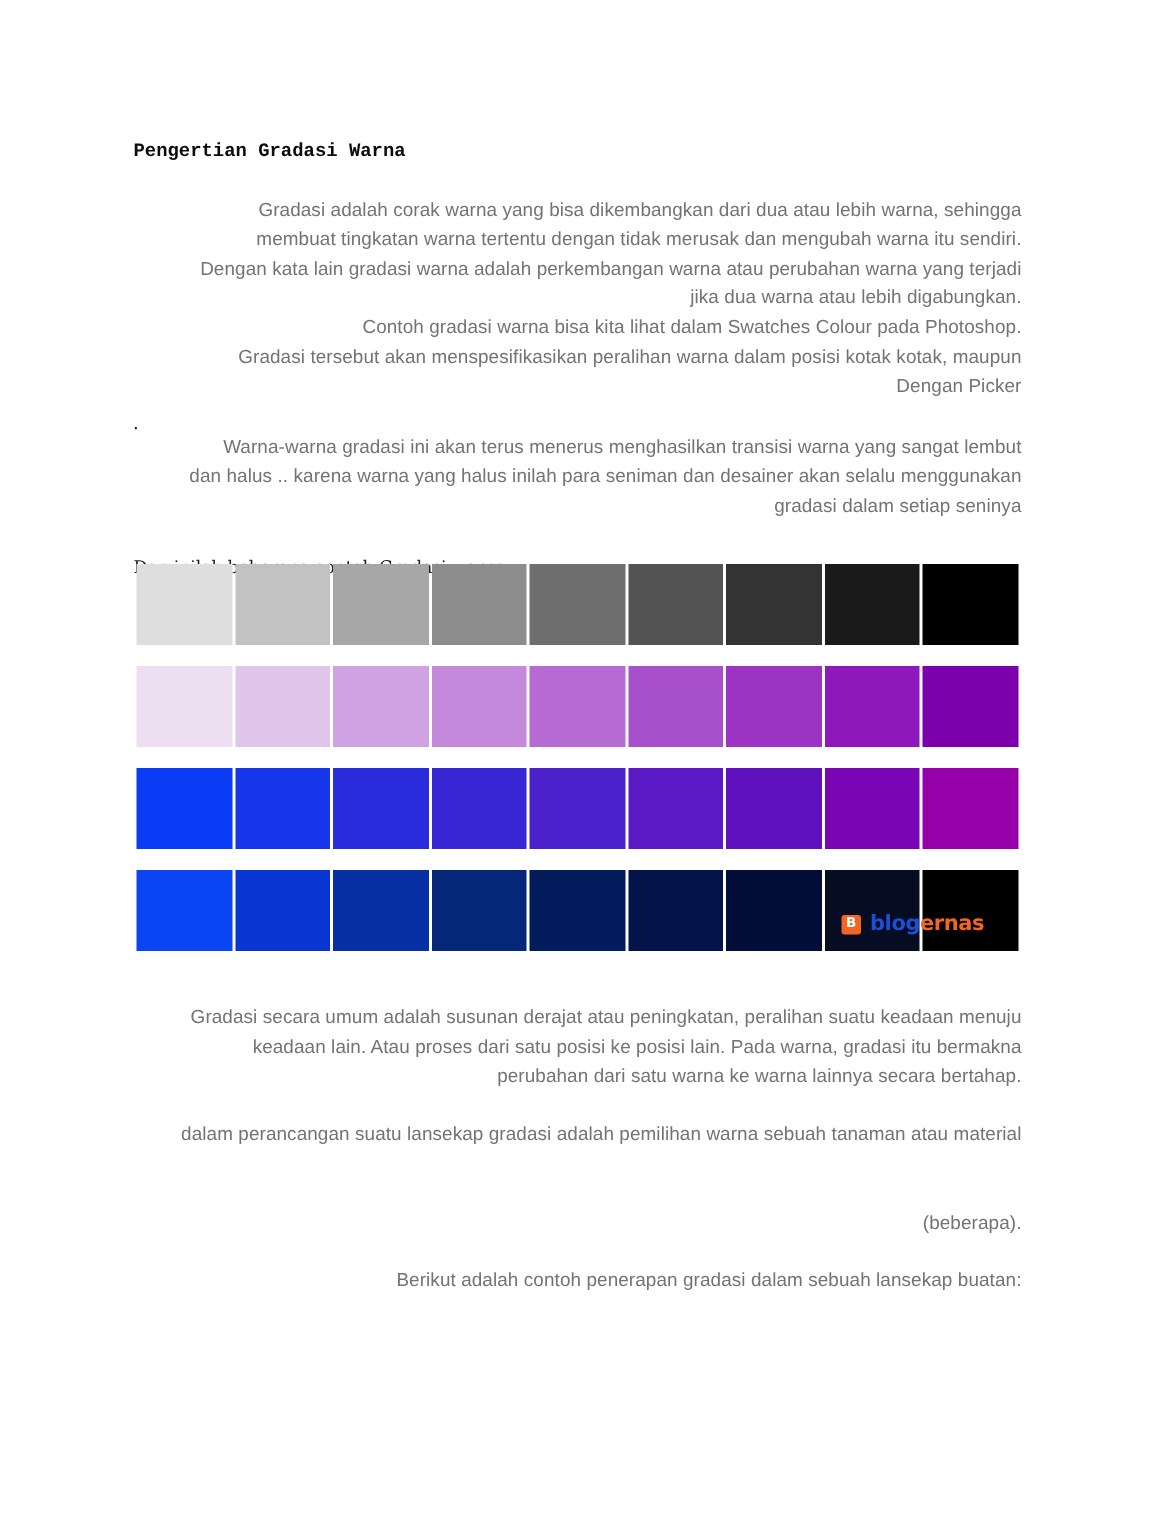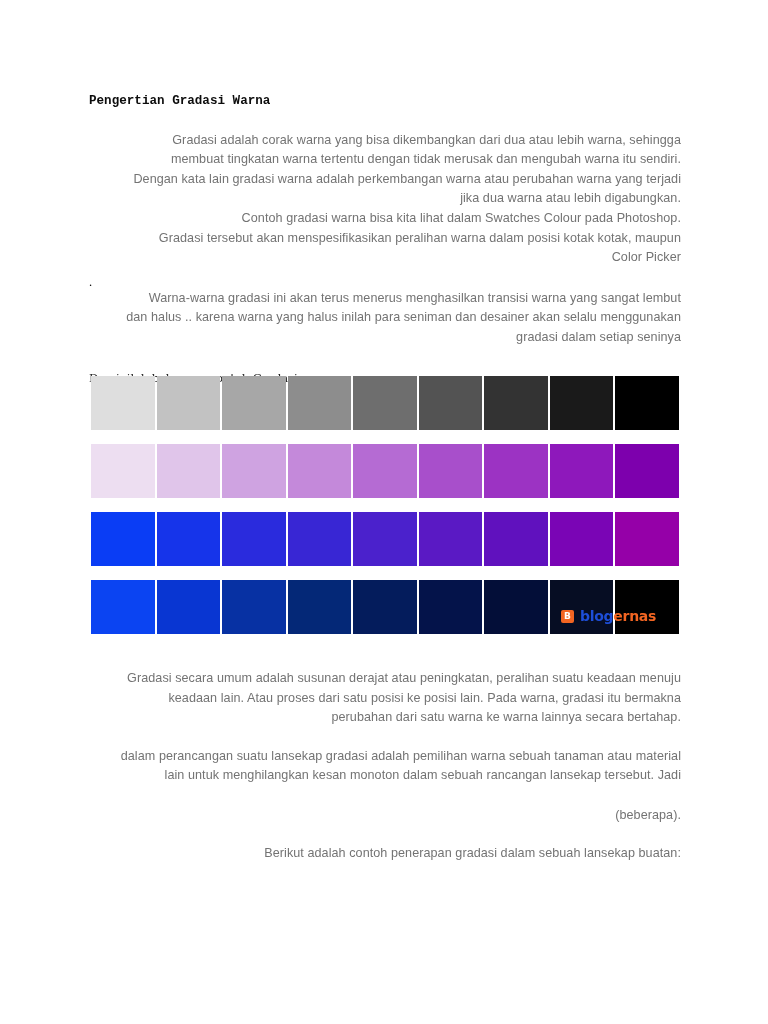--- a/index.html
+++ b/index.html
@@ -145,21 +145,21 @@
 
     <div class="gap-sm"></div>
 
     <p class="para">
       <span>Gradasi adalah corak warna yang bisa dikembangkan dari dua atau lebih warna, sehingga</span><br>
       <span>membuat tingkatan warna tertentu dengan tidak merusak dan mengubah warna itu sendiri.</span><br>
       <span>Dengan kata lain gradasi warna adalah perkembangan warna atau perubahan warna yang terjadi</span><br>
       <span>jika dua warna atau lebih digabungkan.</span><br>
       <span>Contoh gradasi warna bisa kita lihat dalam Swatches Colour pada Photoshop.</span><br>
       <span>Gradasi tersebut akan menspesifikasikan peralihan warna dalam posisi kotak kotak, maupun</span><br>
-      <span>Color Picker</span>
+      <span>Dengan Picker</span>
     </p>
 
     <div class="gap-xs"></div>
 
     <div class="dot-line">.</div>
 
     <p class="para">
       <span>Warna-warna gradasi ini akan terus menerus menghasilkan transisi warna yang sangat lembut</span><br>
       <span>dan halus .. karena warna yang halus inilah para seniman dan desainer akan selalu menggunakan</span><br>
       <span>gradasi dalam setiap seninya</span>
@@ -242,21 +242,21 @@
     <p class="para">
       <span>Gradasi secara umum adalah susunan derajat atau peningkatan, peralihan suatu keadaan menuju</span><br>
       <span>keadaan lain. Atau proses dari satu posisi ke posisi lain. Pada warna, gradasi itu bermakna</span><br>
       <span>perubahan dari satu warna ke warna lainnya secara bertahap.</span>
     </p>
 
     <div class="gap-sm"></div>
 
     <p class="para">
       <span>dalam perancangan suatu lansekap gradasi adalah pemilihan warna sebuah tanaman atau material</span><br>
-      <span>lain untuk menghilangkan kesan monoton dalam sebuah rancangan lansekap tersebut. Jadi</span><br>
+      <br>
       <br>
       <span>(beberapa).</span>
     </p>
 
     <div class="gap-sm"></div>
 
     <p class="para">
       <span>Berikut adalah contoh penerapan gradasi dalam sebuah lansekap buatan:</span>
     </p>
 

